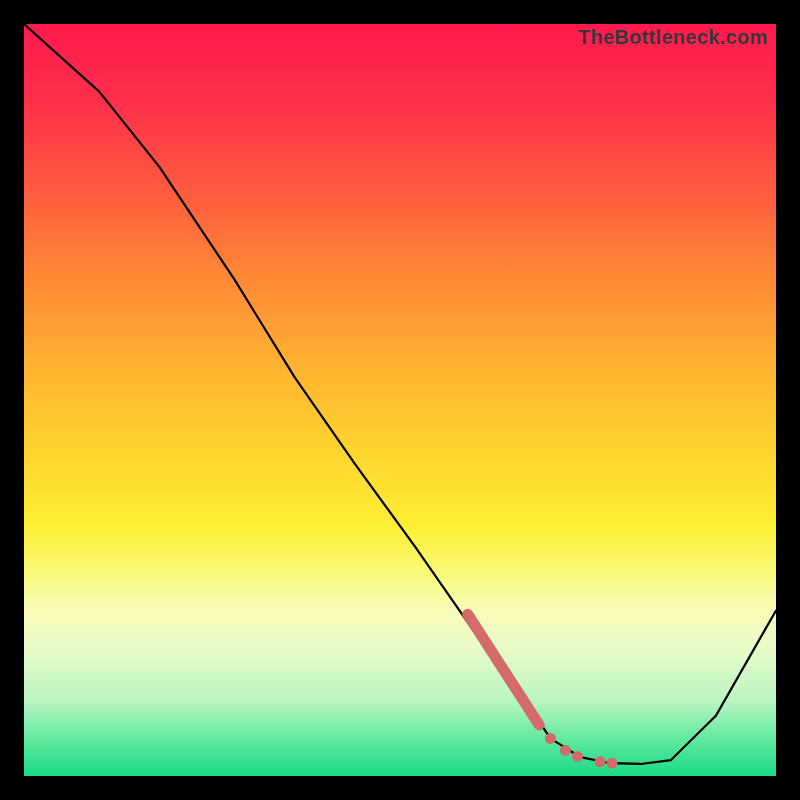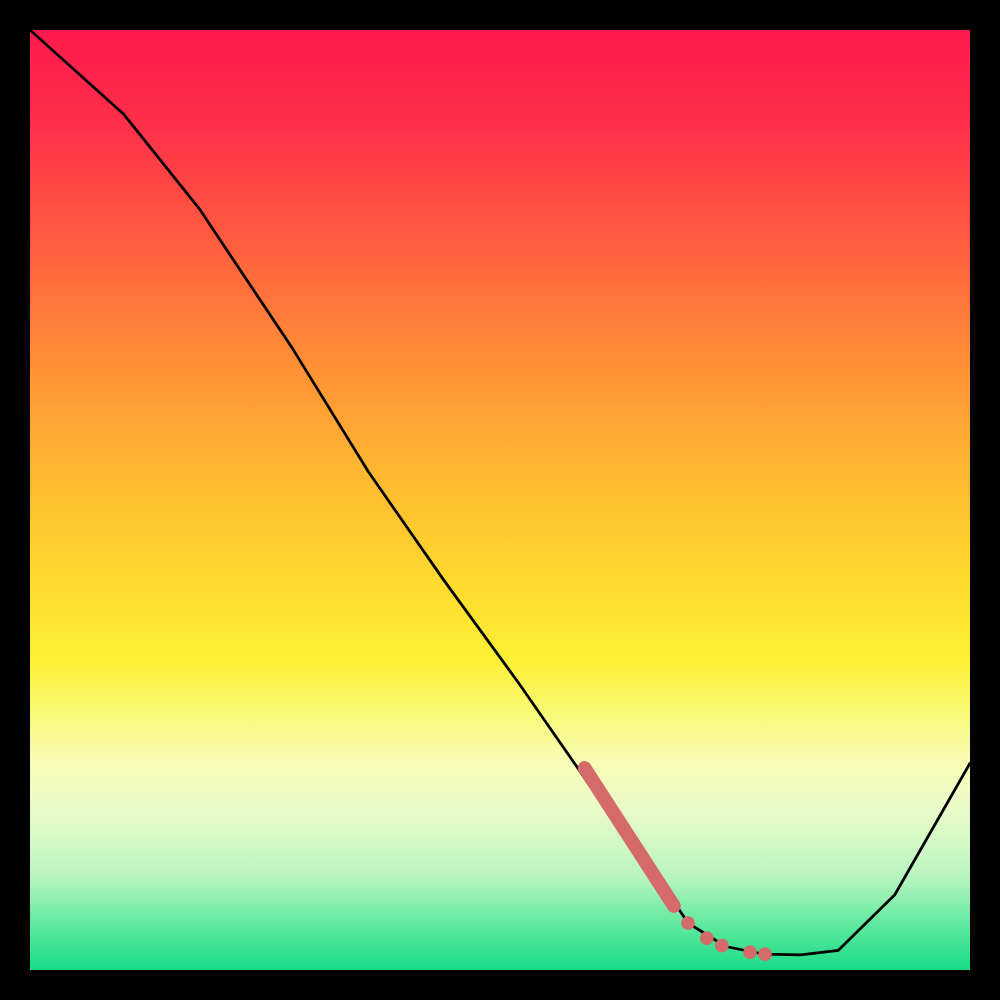--- a/index.html
+++ b/index.html
@@ -63,20 +63,21 @@
     height: 100%;
   }
 </style>
 </head>
 <body>
 
 <div class="stage">
   <div class="panel">
     <div class="gradient"></div>
 
+    <div class="attribution">TheBottleneck.com</div>
 
     <svg class="overlay" viewBox="0 0 752 752" preserveAspectRatio="none">
       <path id="curve-path" fill="none" stroke-width="2.2" stroke-linejoin="round" stroke-linecap="round" d="M0.00 0.00 L75.20 67.68 L135.36 142.88 L210.56 255.68 L270.72 353.44 L330.88 439.92 L391.04 522.64 L451.20 609.12 L496.32 669.28 L526.40 714.40 L556.48 733.20 L586.56 739.22 L616.64 739.97 L646.72 736.21 L691.84 691.84 L752.00 586.56" stroke="#000000"></path>
       <line id="marker-segment" stroke-width="11" stroke-linecap="round" x1="443.67999999999995" y1="590.3199999999999" x2="515.12" y2="700.864" stroke="#d46a6a"></line>
       <g id="marker-dots">
           <circle cx="526.4" cy="714.4" r="5.5" fill="#d46a6a"></circle>
           <circle cx="541.4399999999999" cy="726.432" r="5.5" fill="#d46a6a"></circle>
           <circle cx="553.472" cy="732.448" r="5.5" fill="#d46a6a"></circle>
           <circle cx="576.0319999999999" cy="737.712" r="5.5" fill="#d46a6a"></circle>
           <circle cx="588.0640000000001" cy="739.216" r="5.5" fill="#d46a6a"></circle>

